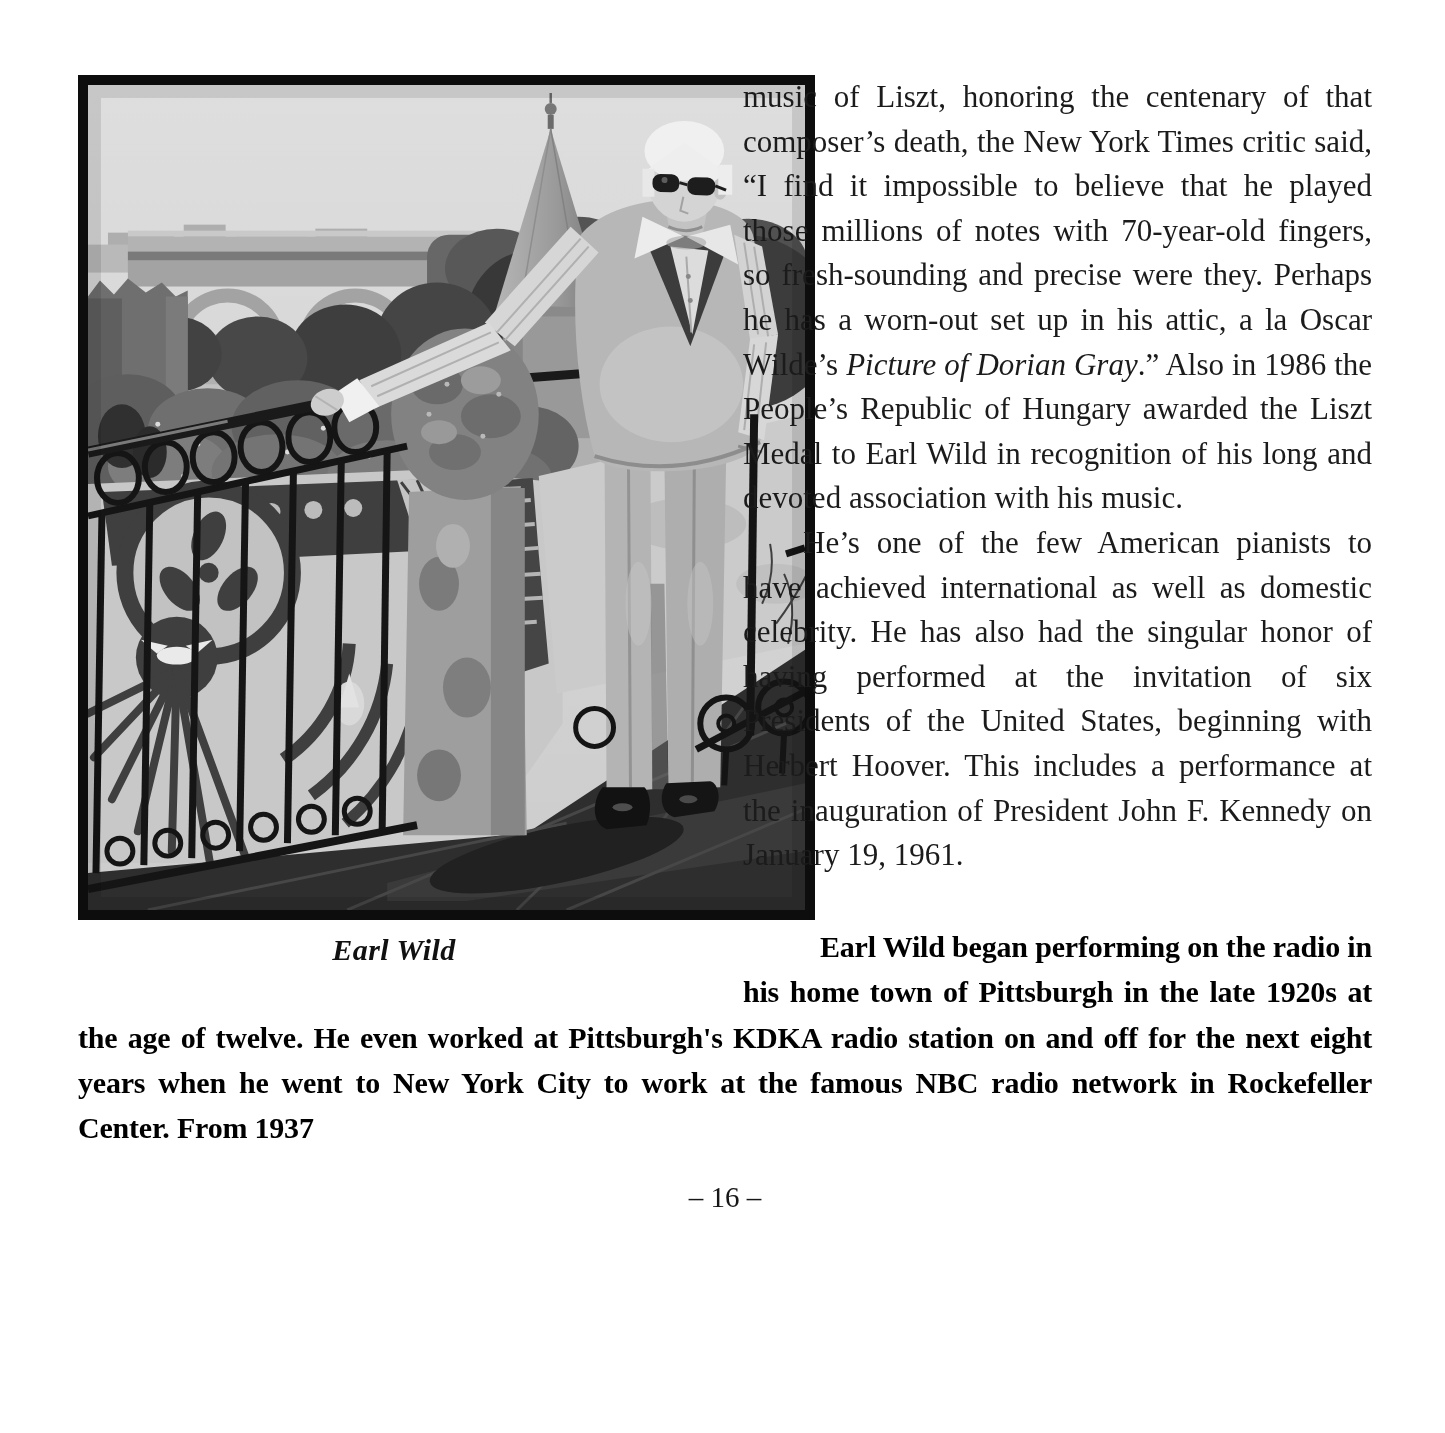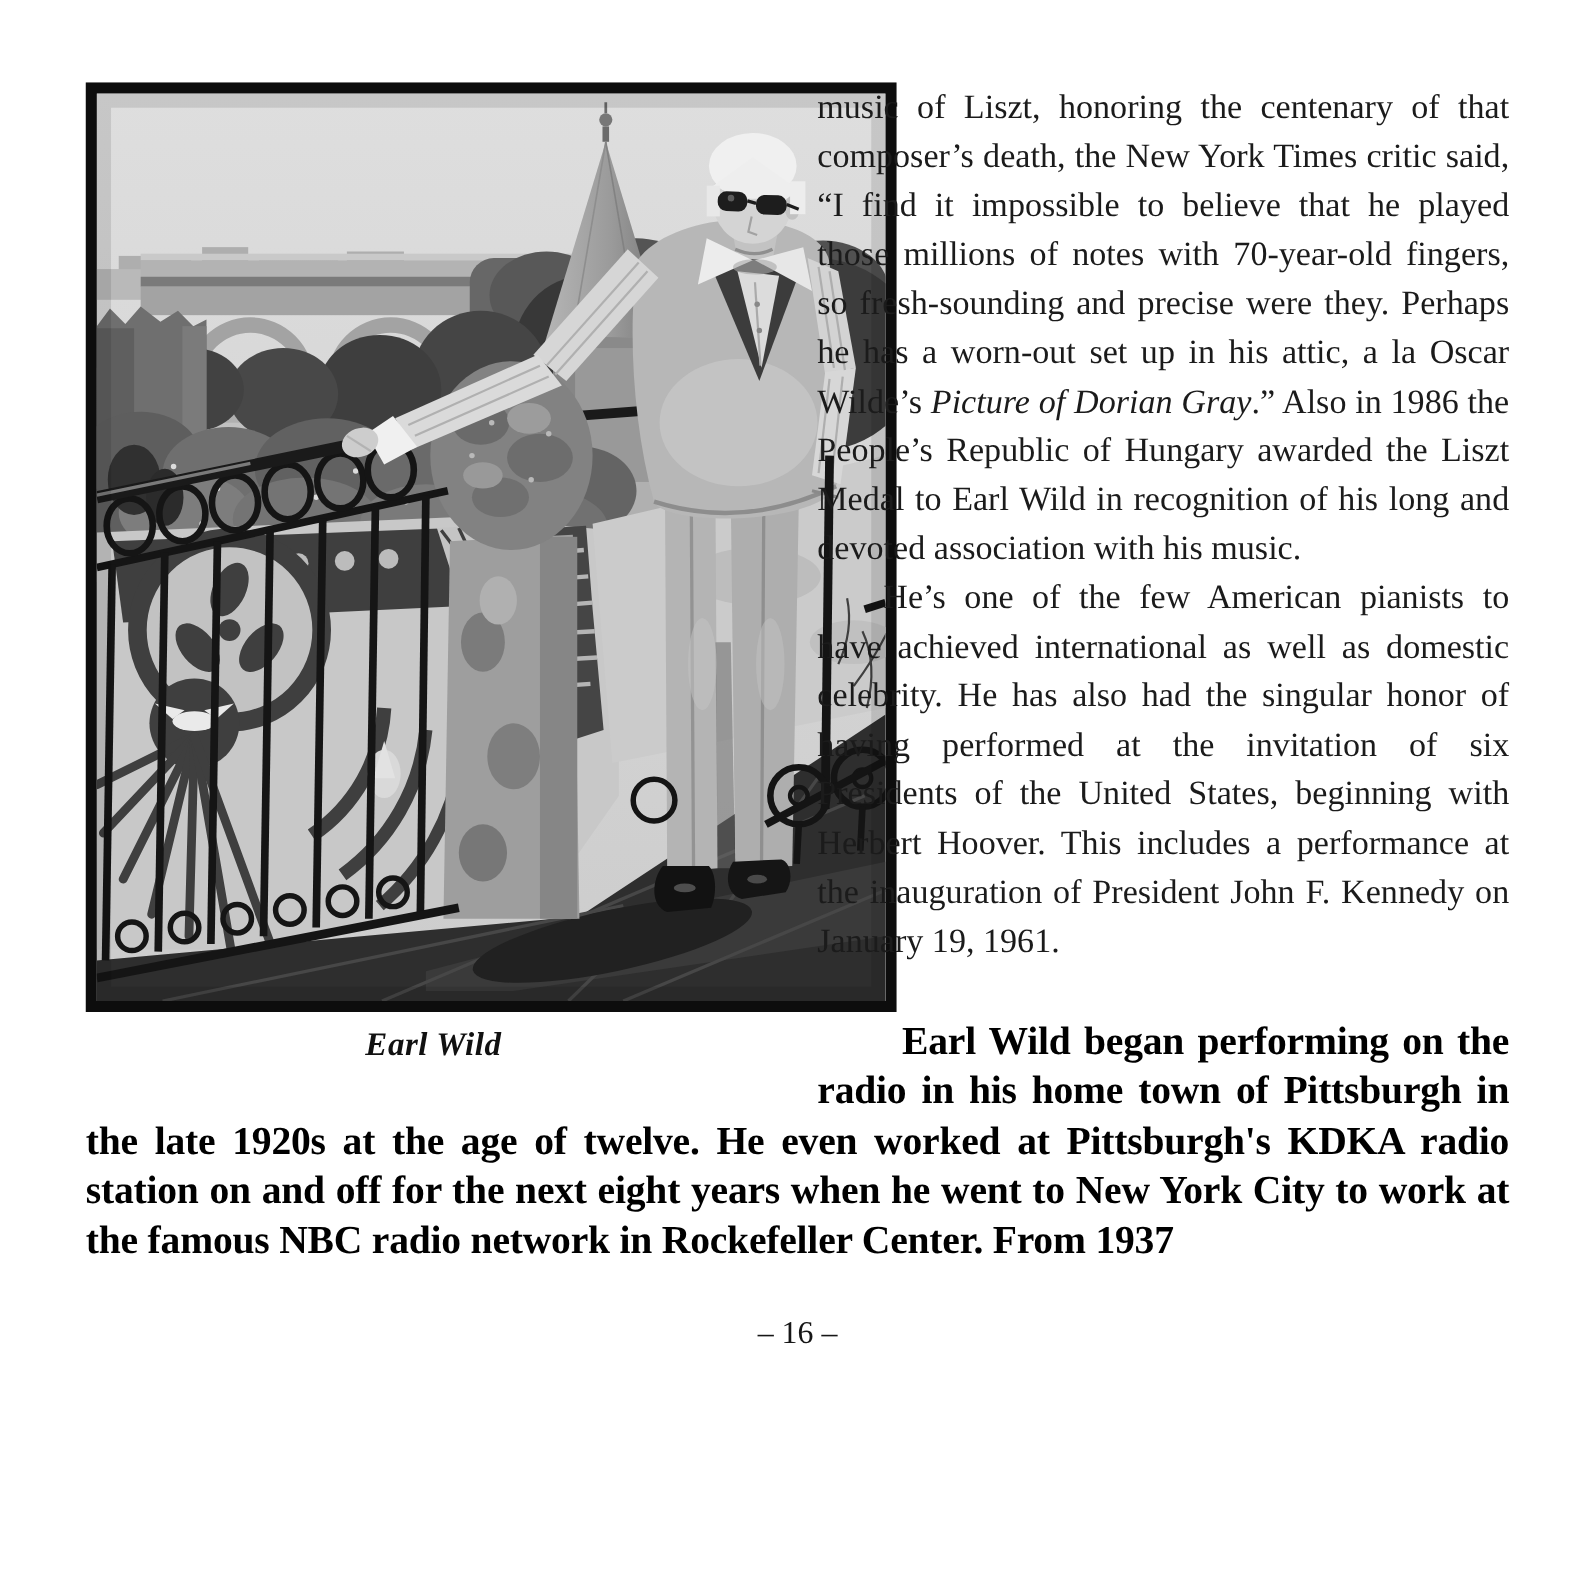--- a/index.html
+++ b/index.html
@@ -17,25 +17,25 @@
     border:10px solid #0d0d0d; background:#c9c9c9;
   }
   .photo-frame svg { display:block; width:100%; height:100%; }
   .caption {
     text-align:center; font-weight:bold; font-style:italic;
     font-size:30px; margin-top:13px; letter-spacing:.5px; color:#111;
   }
   p.body { margin:0; font-size:31px; line-height:44.6px; text-align:justify; }
   p.indent { text-indent:60px;margin-left:16px; }
   p.bold-para {
-    margin:46px 0 0 0; font-size:36px; font-weight:bold;
+    margin:46px 0 0 0; font-size:30px; font-weight:bold;
     line-height:45.4px; text-align:justify; text-indent:77px;
     color:#000; letter-spacing:-0.2px;
   }
-  .page-number { clear:both; text-align:center; font-size:29px; margin-top:45px; color:#161616; }
+  .page-number { clear:both; text-align:center; font-size:29px; margin-top:30px; color:#161616; }
 </style>
 </head>
 <body>
 
 <div class="page">
 
   <figure class="photo-figure" style="margin-left:0;margin-top:0;">
     <div class="photo-frame">
       <svg viewBox="0 0 719 827" preserveAspectRatio="none" xmlns="http://www.w3.org/2000/svg">
         <defs>

